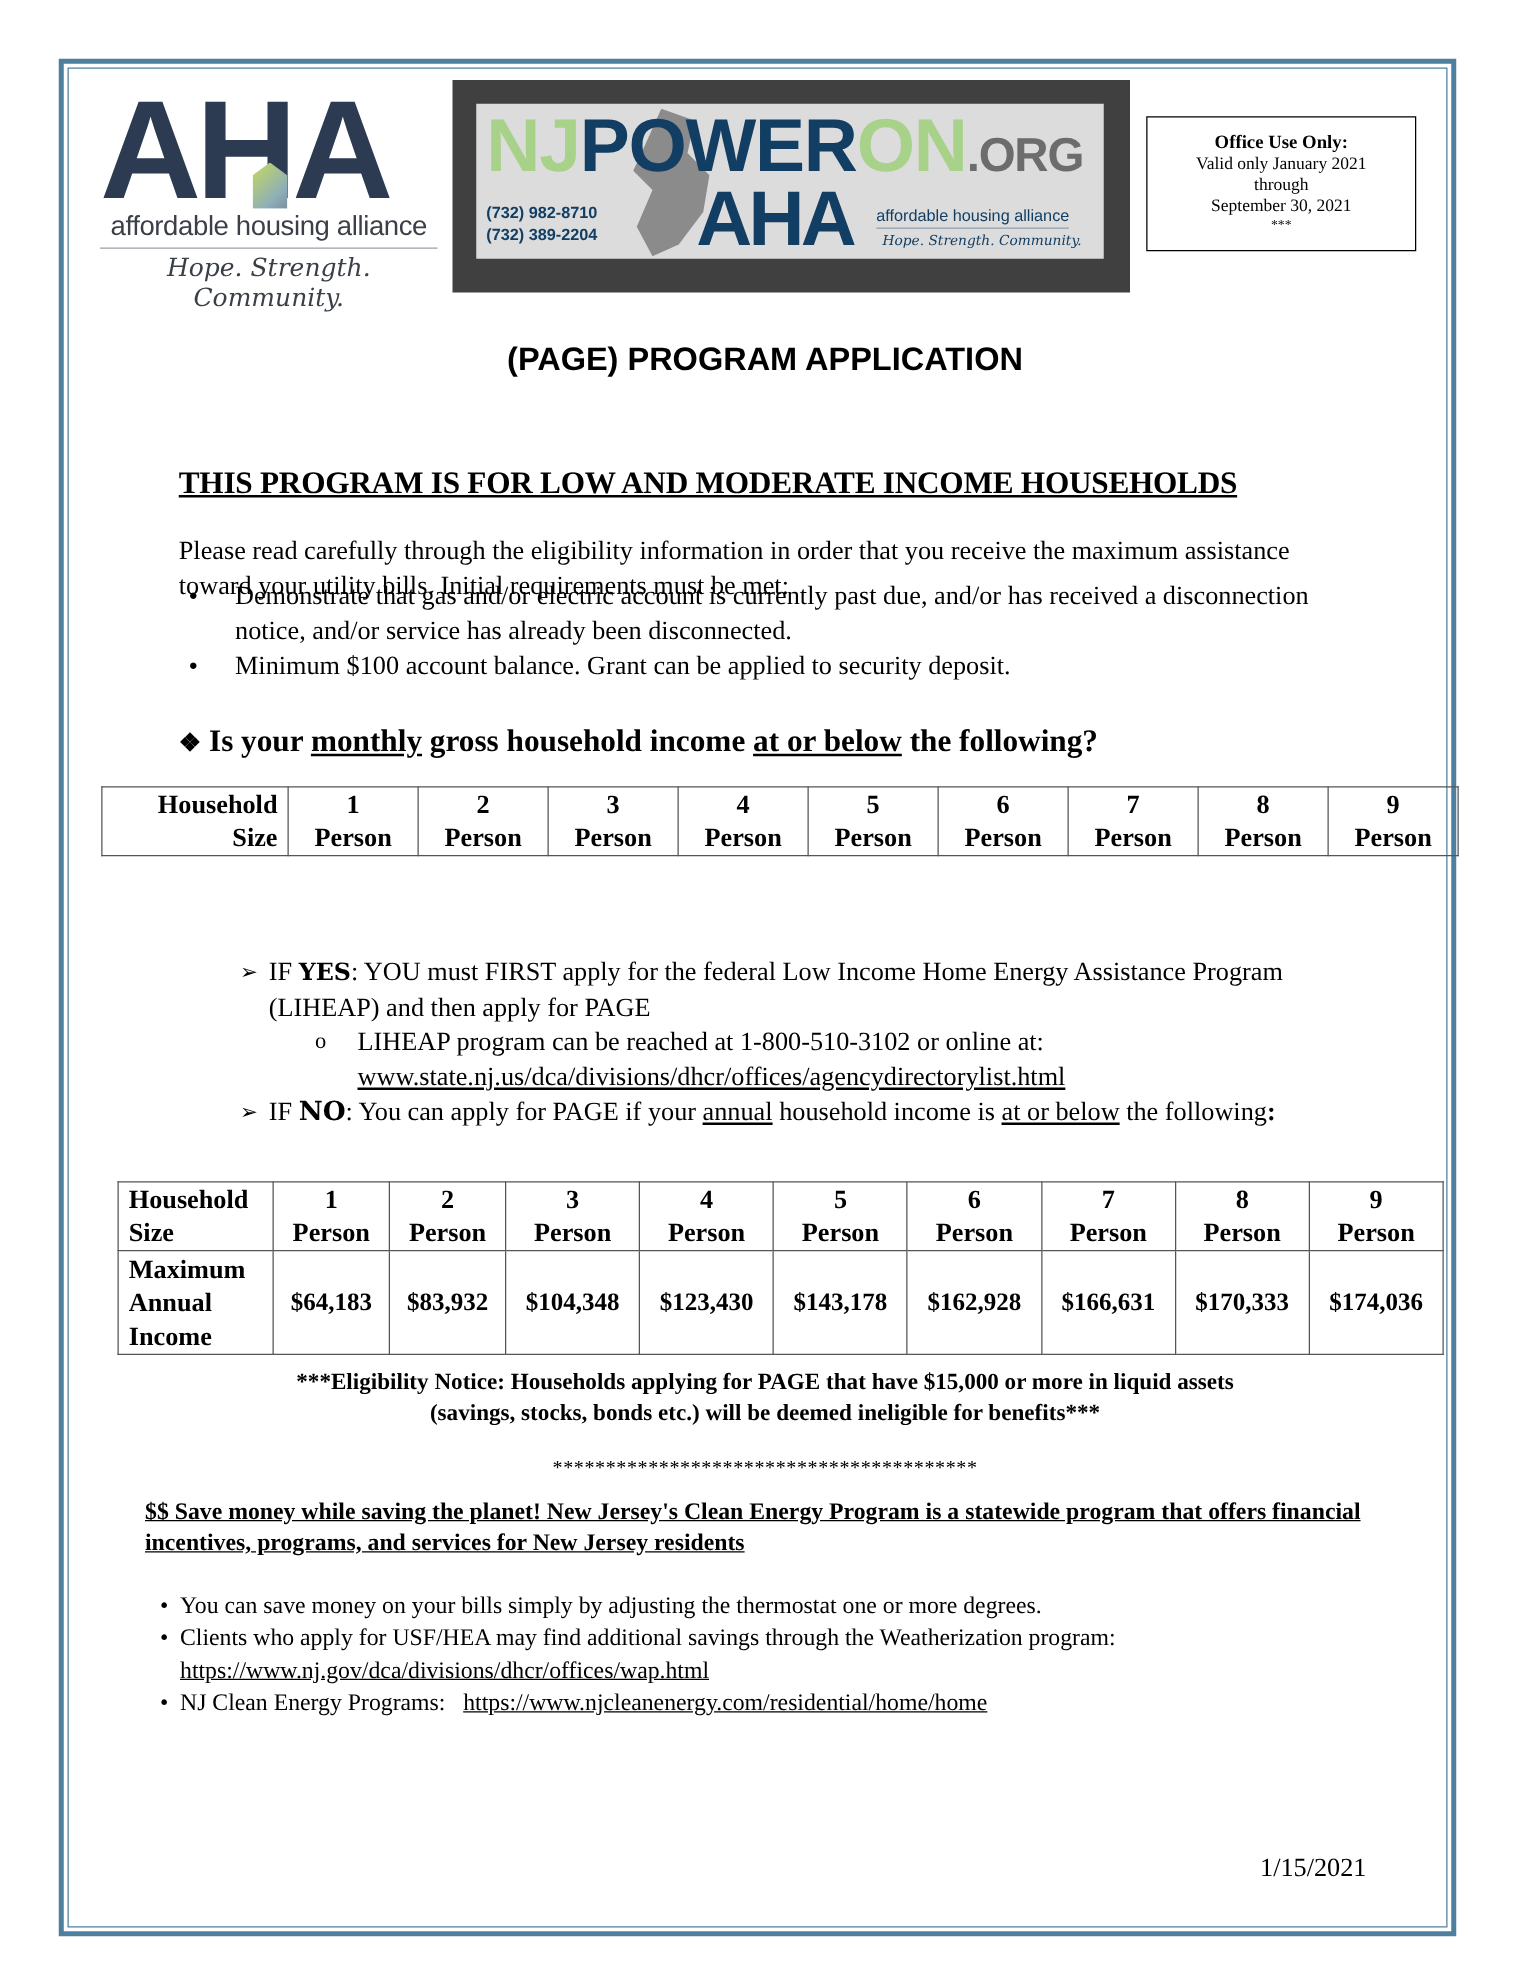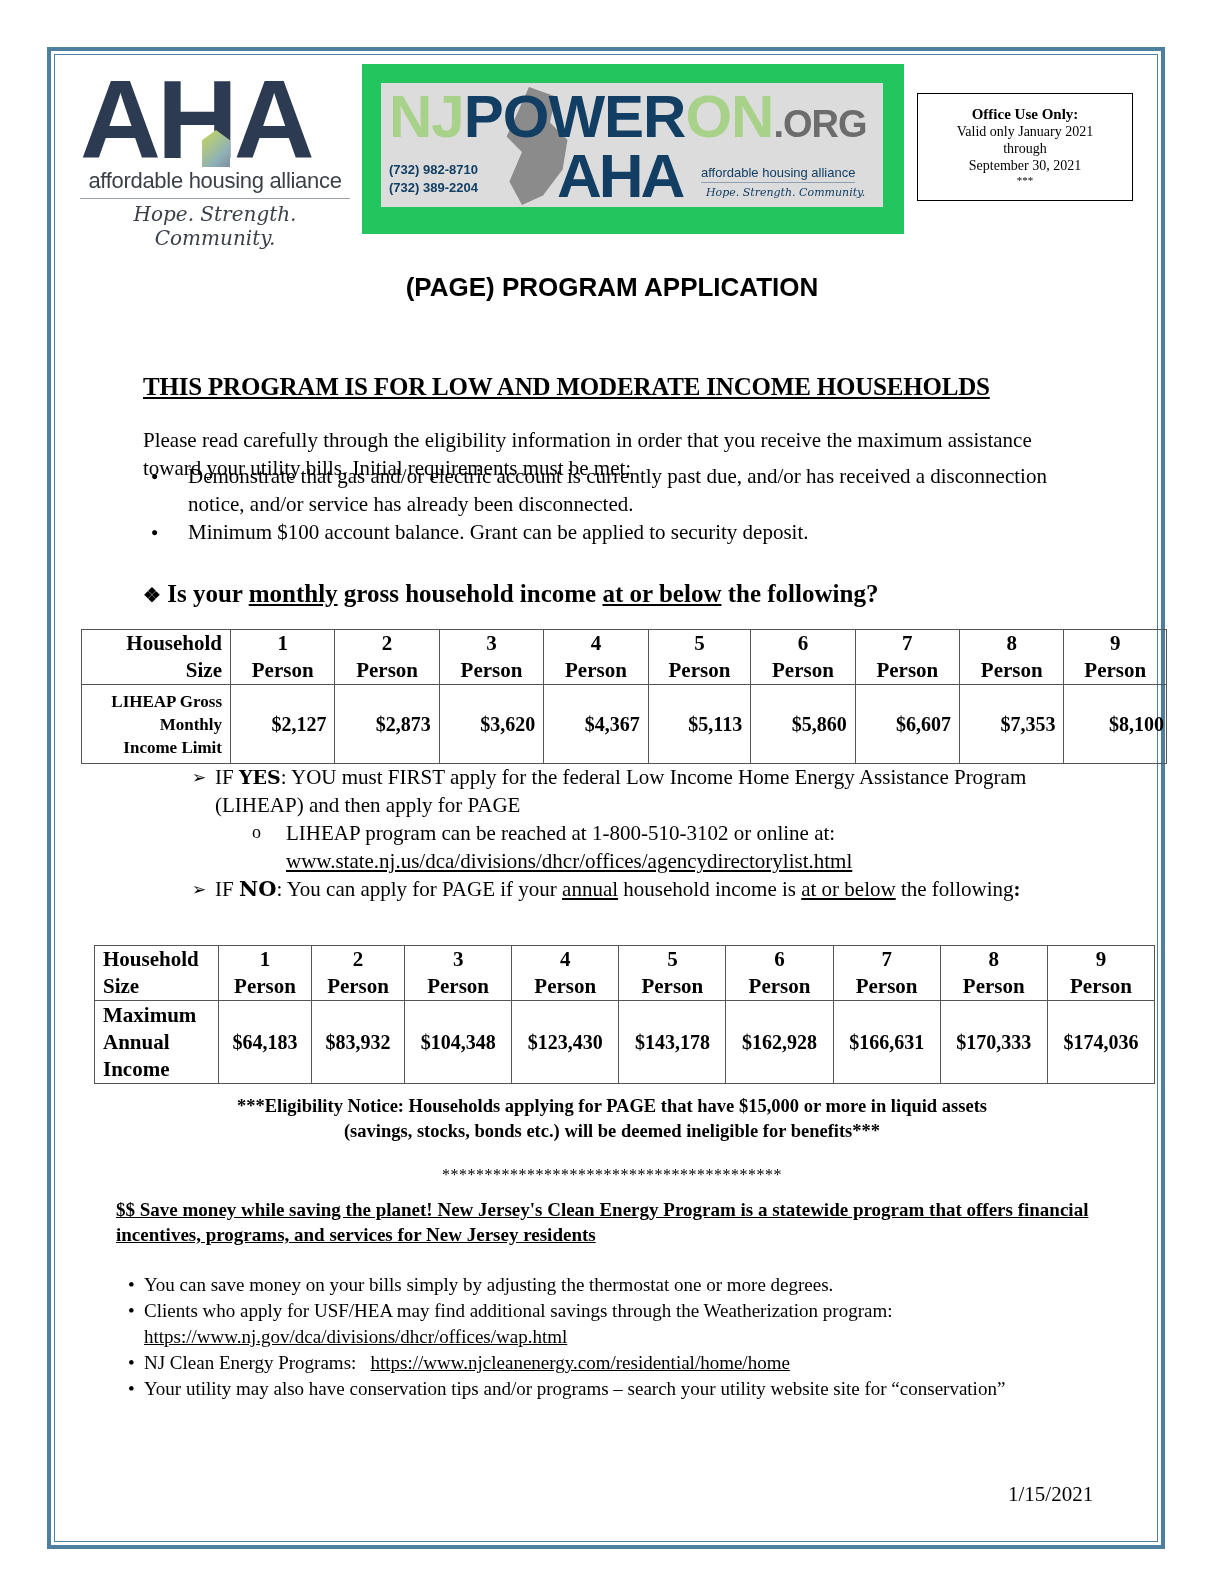--- a/index.html
+++ b/index.html
@@ -8,21 +8,21 @@
   .frame-inner { position:absolute; left:54px; top:54px; width:1104px; height:1488px; border:1px solid #4f7f9e; box-sizing:border-box; }
 
   
   .aha-logo { position:absolute; left:80px; top:72px; width:270px; height:160px; }
   .aha-letters { position:absolute; left:0; top:0; width:270px; height:95px; font-family:"Liberation Sans", sans-serif; font-weight:bold; font-size:112px; line-height:95px; color:#2c3a52; letter-spacing:-4px; }
   .aha-house { position:absolute; left:122px; top:58px; width:28px; height:37px; background:linear-gradient(135deg,#c6d95a,#8fb0b8 70%,#7d8da0); clip-path:polygon(50% 0,100% 28%,100% 100%,0 100%,0 28%); }
   .aha-tagline { position:absolute; left:0; top:96px; width:270px; font-family:"Liberation Sans", sans-serif; font-size:22px; color:#3a3f48; text-align:center; border-bottom:1px solid #9aa0a8; padding-bottom:4px; letter-spacing:-0.3px; }
   .aha-motto { position:absolute; left:0; top:130px; width:270px; text-align:center; font-family:"DejaVu Serif", serif; font-style:italic; font-size:20px; color:#3a3f48; }
 
   
-  .banner { position:absolute; left:362px; top:64px; width:542px; height:170px; background:#22c55e; }
+  .banner { position:absolute; left:362px; top:64px; width:542px; height:170px; background:#404040; }
   .banner-inner { position:absolute; left:19px; top:19px; width:502px; height:124px; background:#dcdcdc; overflow:hidden; }
   .nj-state { position:absolute; left:120px; top:4px; width:70px; height:118px; background:#8b8b8b; clip-path:polygon(40% 0,78% 8%,70% 30%,95% 45%,88% 70%,60% 92%,30% 100%,12% 80%,30% 55%,8% 42%,25% 20%); }
   .banner-title { position:absolute; left:8px; top:0; font-family:"Liberation Sans", sans-serif; font-weight:bold; font-size:60px; line-height:68px; letter-spacing:-1px; white-space:nowrap; }
   .bt-green { color:#a8d28a; }
   .bt-blue { color:#123e63; }
   .bt-org { color:#6c6c6c; font-size:38px; }
   .banner-phones { position:absolute; left:8px; top:78px; font-family:"Liberation Sans", sans-serif; font-weight:bold; font-size:13px; line-height:18px; color:#123e63; }
   .banner-aha { position:absolute; left:176px; top:62px; font-family:"Liberation Sans", sans-serif; font-weight:bold; font-size:62px; line-height:62px; color:#123e63; letter-spacing:-3px; }
   .banner-tag { position:absolute; left:320px; top:82px; font-family:"Liberation Sans", sans-serif; font-size:13px; color:#123e63; border-bottom:1px solid #8fa0b0; padding-bottom:2px; }
   .banner-motto { position:absolute; left:325px; top:103px; font-family:"DejaVu Serif", serif; font-style:italic; font-size:11px; color:#123e63; }
@@ -165,36 +165,20 @@
         </td>
     <td>
           <div>8</div>
           <div>Person</div>
         </td>
     <td>
           <div>9</div>
           <div>Person</div>
         </td>
   </tr>
-  <tr class="r2">
-    <td class="rowhead">
-          <div>LIHEAP Gross</div>
-          <div>Monthly</div>
-          <div>Income Limit</div>
-        </td>
-    <td class="money">$2,127</td>
-    <td class="money">$2,873</td>
-    <td class="money">$3,620</td>
-    <td class="money">$4,367</td>
-    <td class="money">$5,113</td>
-    <td class="money">$5,860</td>
-    <td class="money">$6,607</td>
-    <td class="money">$7,353</td>
-    <td class="money" style="padding-right:2px;">$8,100</td>
-  </tr>
 </tbody>
   </table>
 
 <span class="arrow" style="left:192px; top:767px;">➢</span>
 <div class="yes-block" style="left:215px; top:763px; width:850px;">
   <span>IF </span><b style="font-family:'DejaVu Serif', serif; font-size:19px;">YES</b><span>: YOU must FIRST apply for the federal Low Income Home Energy Assistance Program (LIHEAP) and then apply for PAGE</span>
 </div>
 <span class="sub-bullet" style="left:252px; top:822px;">o</span>
 <div class="yes-block" style="left:286px; top:819px; width:800px;">
   <div>LIHEAP program can be reached at 1-800-510-3102 or online at:</div>
@@ -274,16 +258,15 @@
 </div>
 
 <div class="stars">****************************************</div>
 
 <div class="save-head">$$ Save money while saving the planet! New Jersey's Clean Energy Program is a statewide program that offers financial incentives, programs, and services for New Jersey residents</div>
 
 <ul class="tips">
   <li><span>You can save money on your bills simply by adjusting the thermostat one or more degrees.</span></li>
   <li><span>Clients who apply for USF/HEA may find additional savings through the Weatherization program:</span><br><a class="link">https://www.nj.gov/dca/divisions/dhcr/offices/wap.html</a></li>
   <li><span>NJ Clean Energy Programs:</span>&nbsp;&nbsp;&nbsp;<a class="link">https://www.njcleanenergy.com/residential/home/home</a></li>
-  <li><span>Your utility may also have conservation tips and/or programs – search your utility website site for “conservation”</span></li>
 </ul>
 
 <div class="footer-date">1/15/2021</div>
 
 </body></html>

